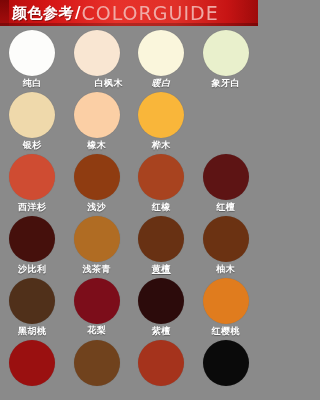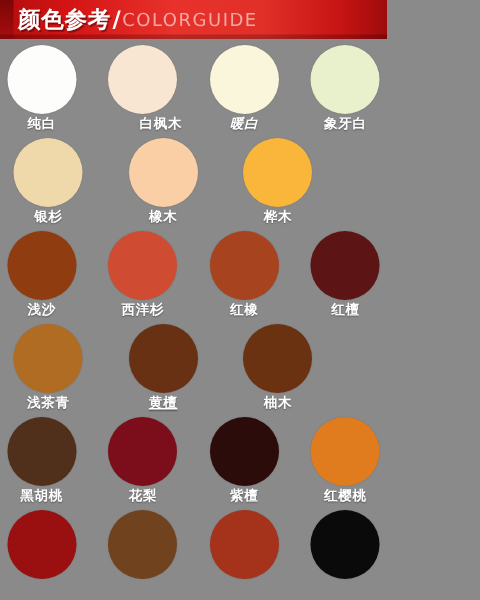--- a/index.html
+++ b/index.html
@@ -65,38 +65,37 @@
   }
   .title-sep {
     color: #ffffff;
     font-size: 15px;
     font-weight: bold;
     margin: 0 1px;
     line-height: 1;
   }
   .title-en {
     color: #f1b4b0;
-    font-size: 12px;
+    font-size: 19px;
     font-weight: normal;
     letter-spacing: 1px;
     line-height: 1;
     opacity: 0.92;
   }
 
   
   #swatch-grid {
     position: relative;
     width: 258px;
     padding-top: 4px;
   }
   .swatch-row {
     display: flex;
     width: 258px;
     height: 62px;
-    gap: 12px;
   }
   .swatch-cell {
     width: 64.5px;
     height: 62px;
     position: relative;
     display: flex;
     flex-direction: column;
     align-items: center;
   }
   .swatch-dot {
@@ -165,38 +164,42 @@
           <div class="swatch-dot" style="background: rgb(251, 207, 165);"></div>
           <div class="swatch-label" style="color: rgb(255, 255, 255);">橡木</div>
         </div>
         <div class="swatch-cell">
           <div class="swatch-dot" style="background: rgb(249, 182, 58);"></div>
           <div class="swatch-label" style="color: rgb(255, 255, 255);">桦木</div>
         </div>
       </div>
       <div class="swatch-row">
         <div class="swatch-cell">
+          <div class="swatch-dot" style="background: rgb(207, 76, 50);"></div>
+          <div class="swatch-label" style="color: rgb(255, 255, 255);">西洋杉</div>
+        </div>
+        <div class="swatch-cell">
           <div class="swatch-dot" style="background: rgb(143, 60, 17);"></div>
           <div class="swatch-label" style="color: rgb(255, 255, 255);">浅沙</div>
         </div>
         <div class="swatch-cell">
-          <div class="swatch-dot" style="background: rgb(207, 76, 50);"></div>
-          <div class="swatch-label" style="color: rgb(255, 255, 255);">西洋杉</div>
-        </div>
-        <div class="swatch-cell">
           <div class="swatch-dot" style="background: rgb(168, 67, 31);"></div>
           <div class="swatch-label" style="color: rgb(255, 255, 255);">红橡</div>
         </div>
         <div class="swatch-cell">
           <div class="swatch-dot" style="background: rgb(93, 20, 20);"></div>
           <div class="swatch-label" style="color: rgb(255, 255, 255);">红檀</div>
         </div>
       </div>
       <div class="swatch-row">
         <div class="swatch-cell">
+          <div class="swatch-dot" style="background: rgb(69, 16, 12);"></div>
+          <div class="swatch-label" style="color: rgb(255, 255, 255);">沙比利</div>
+        </div>
+        <div class="swatch-cell">
           <div class="swatch-dot" style="background: rgb(176, 108, 35);"></div>
           <div class="swatch-label" style="color: rgb(255, 255, 255);">浅茶青</div>
         </div>
         <div class="swatch-cell">
           <div class="swatch-dot" style="background: rgb(104, 49, 19);"></div>
           <div class="swatch-label" style="color: rgb(255, 255, 255); text-decoration: underline;">黄檀</div>
         </div>
         <div class="swatch-cell">
           <div class="swatch-dot" style="background: rgb(107, 50, 18);"></div>
           <div class="swatch-label" style="color: rgb(255, 255, 255);">柚木</div>

